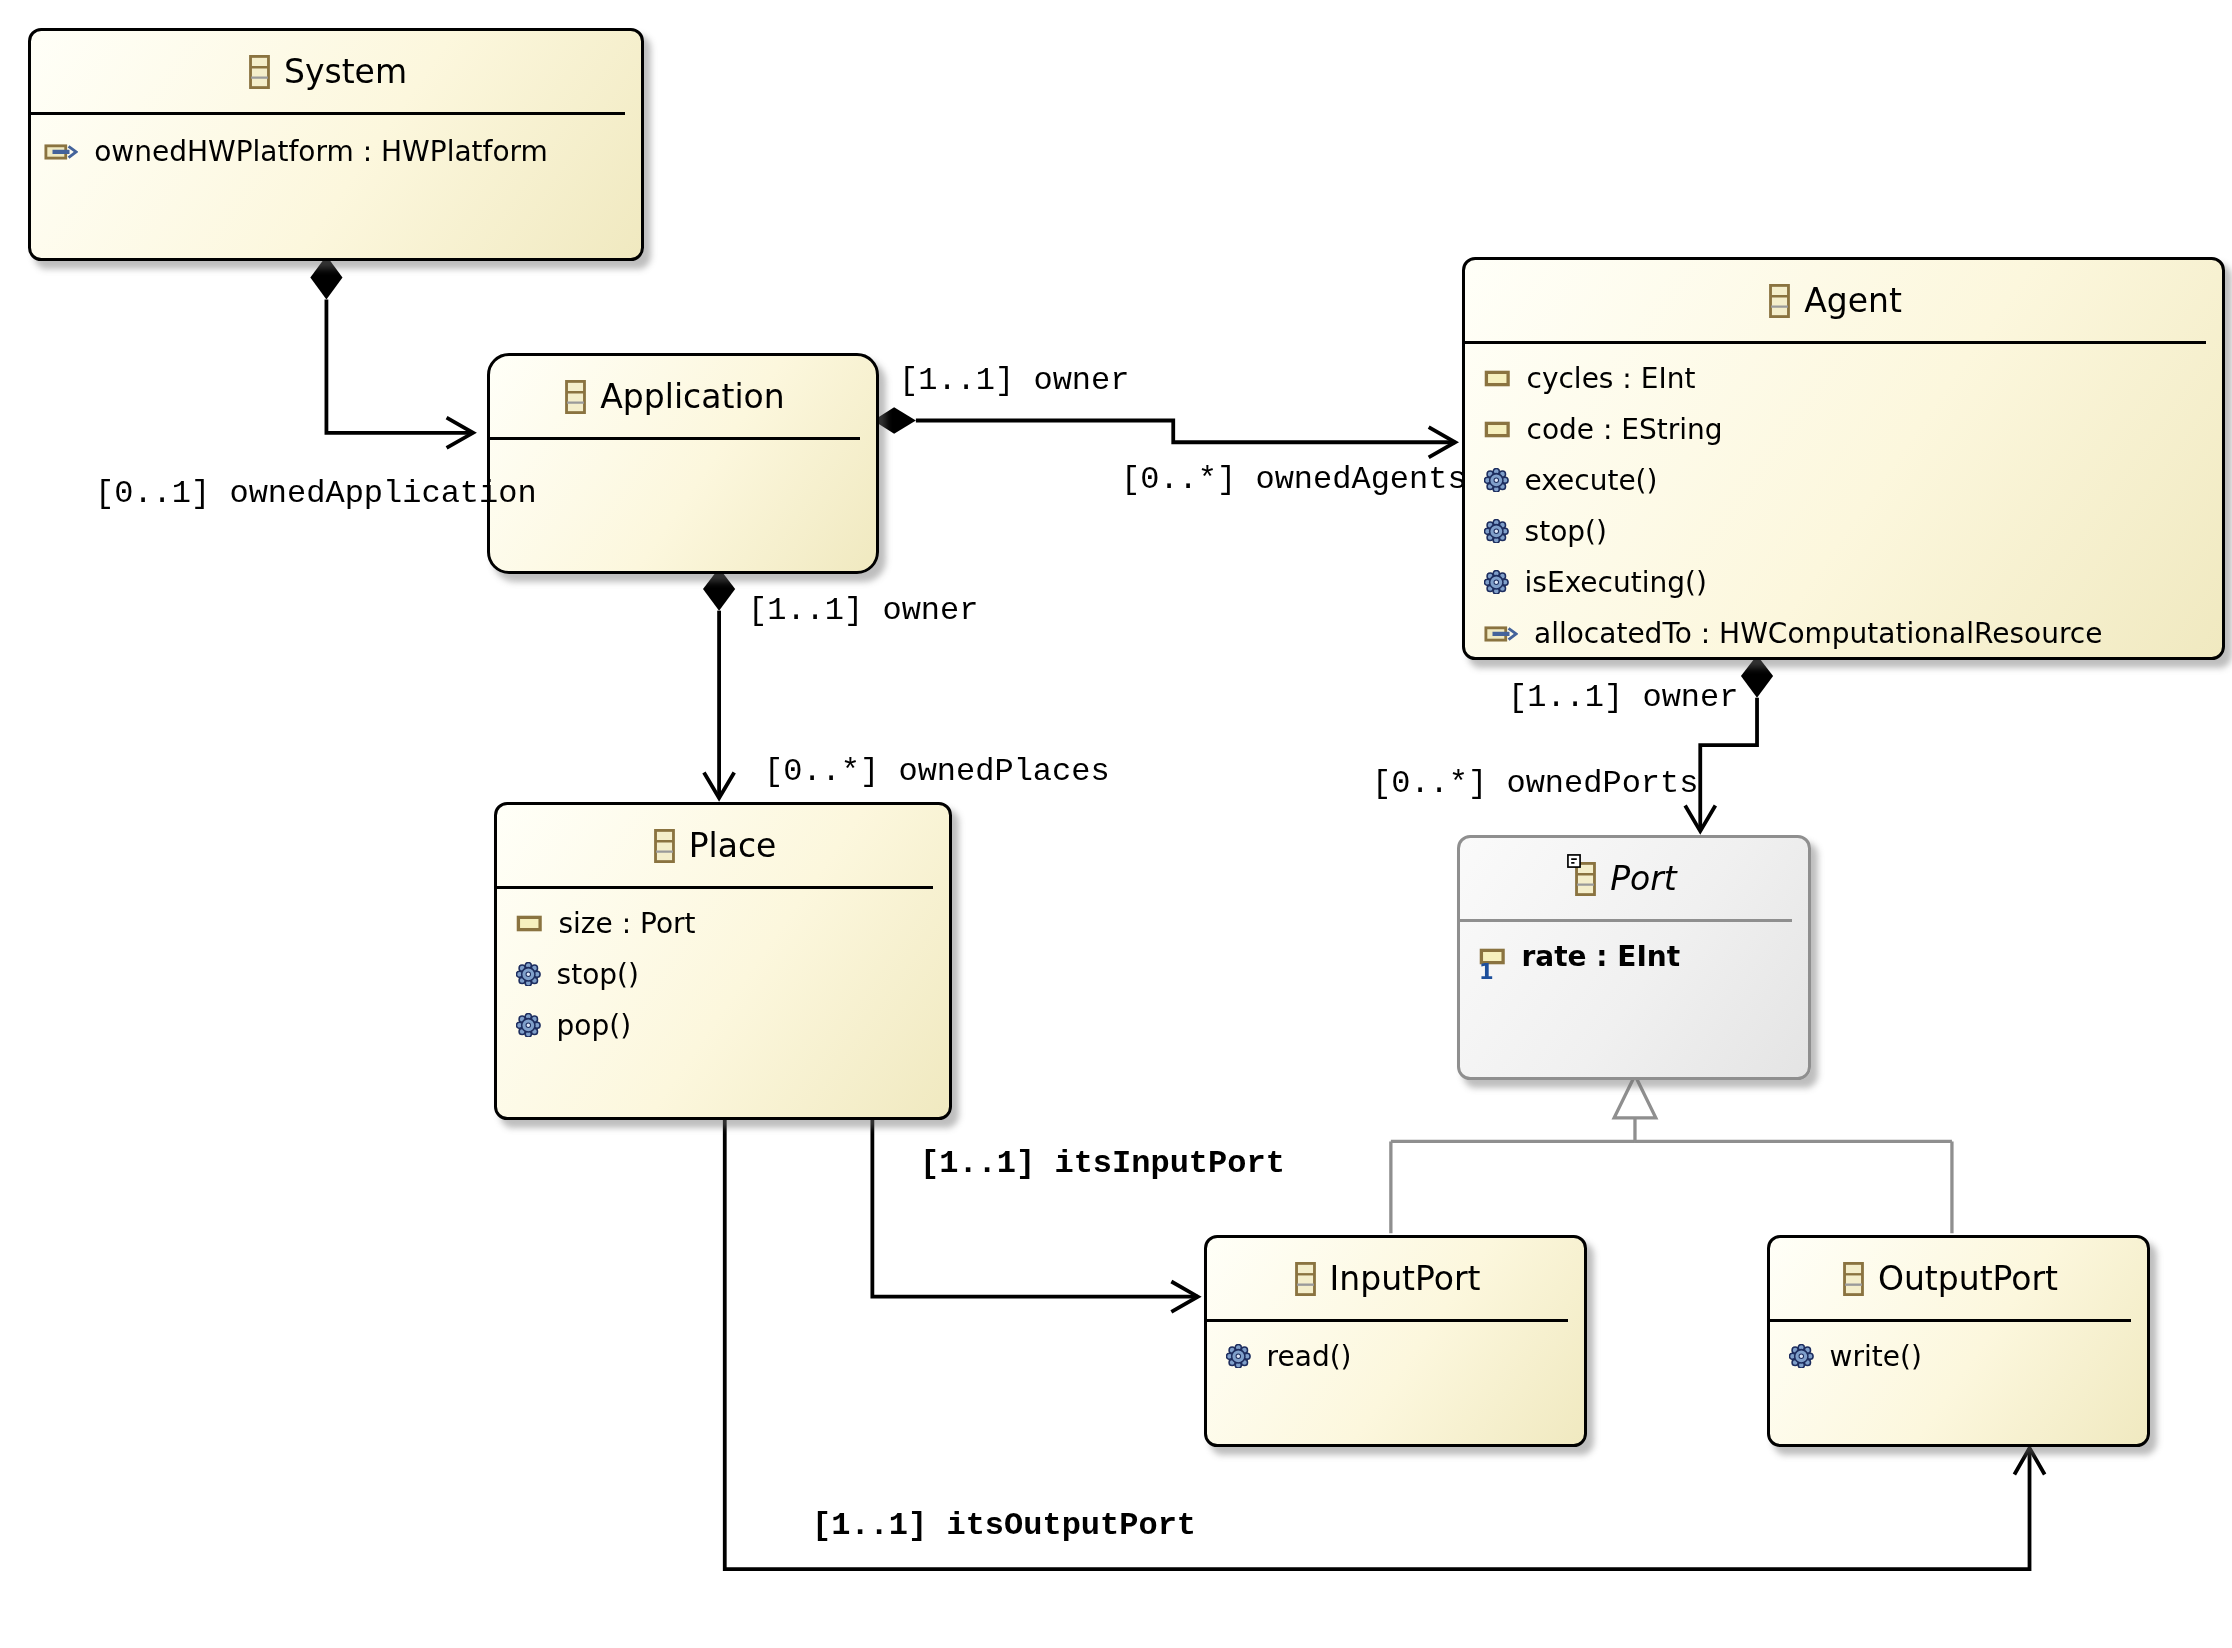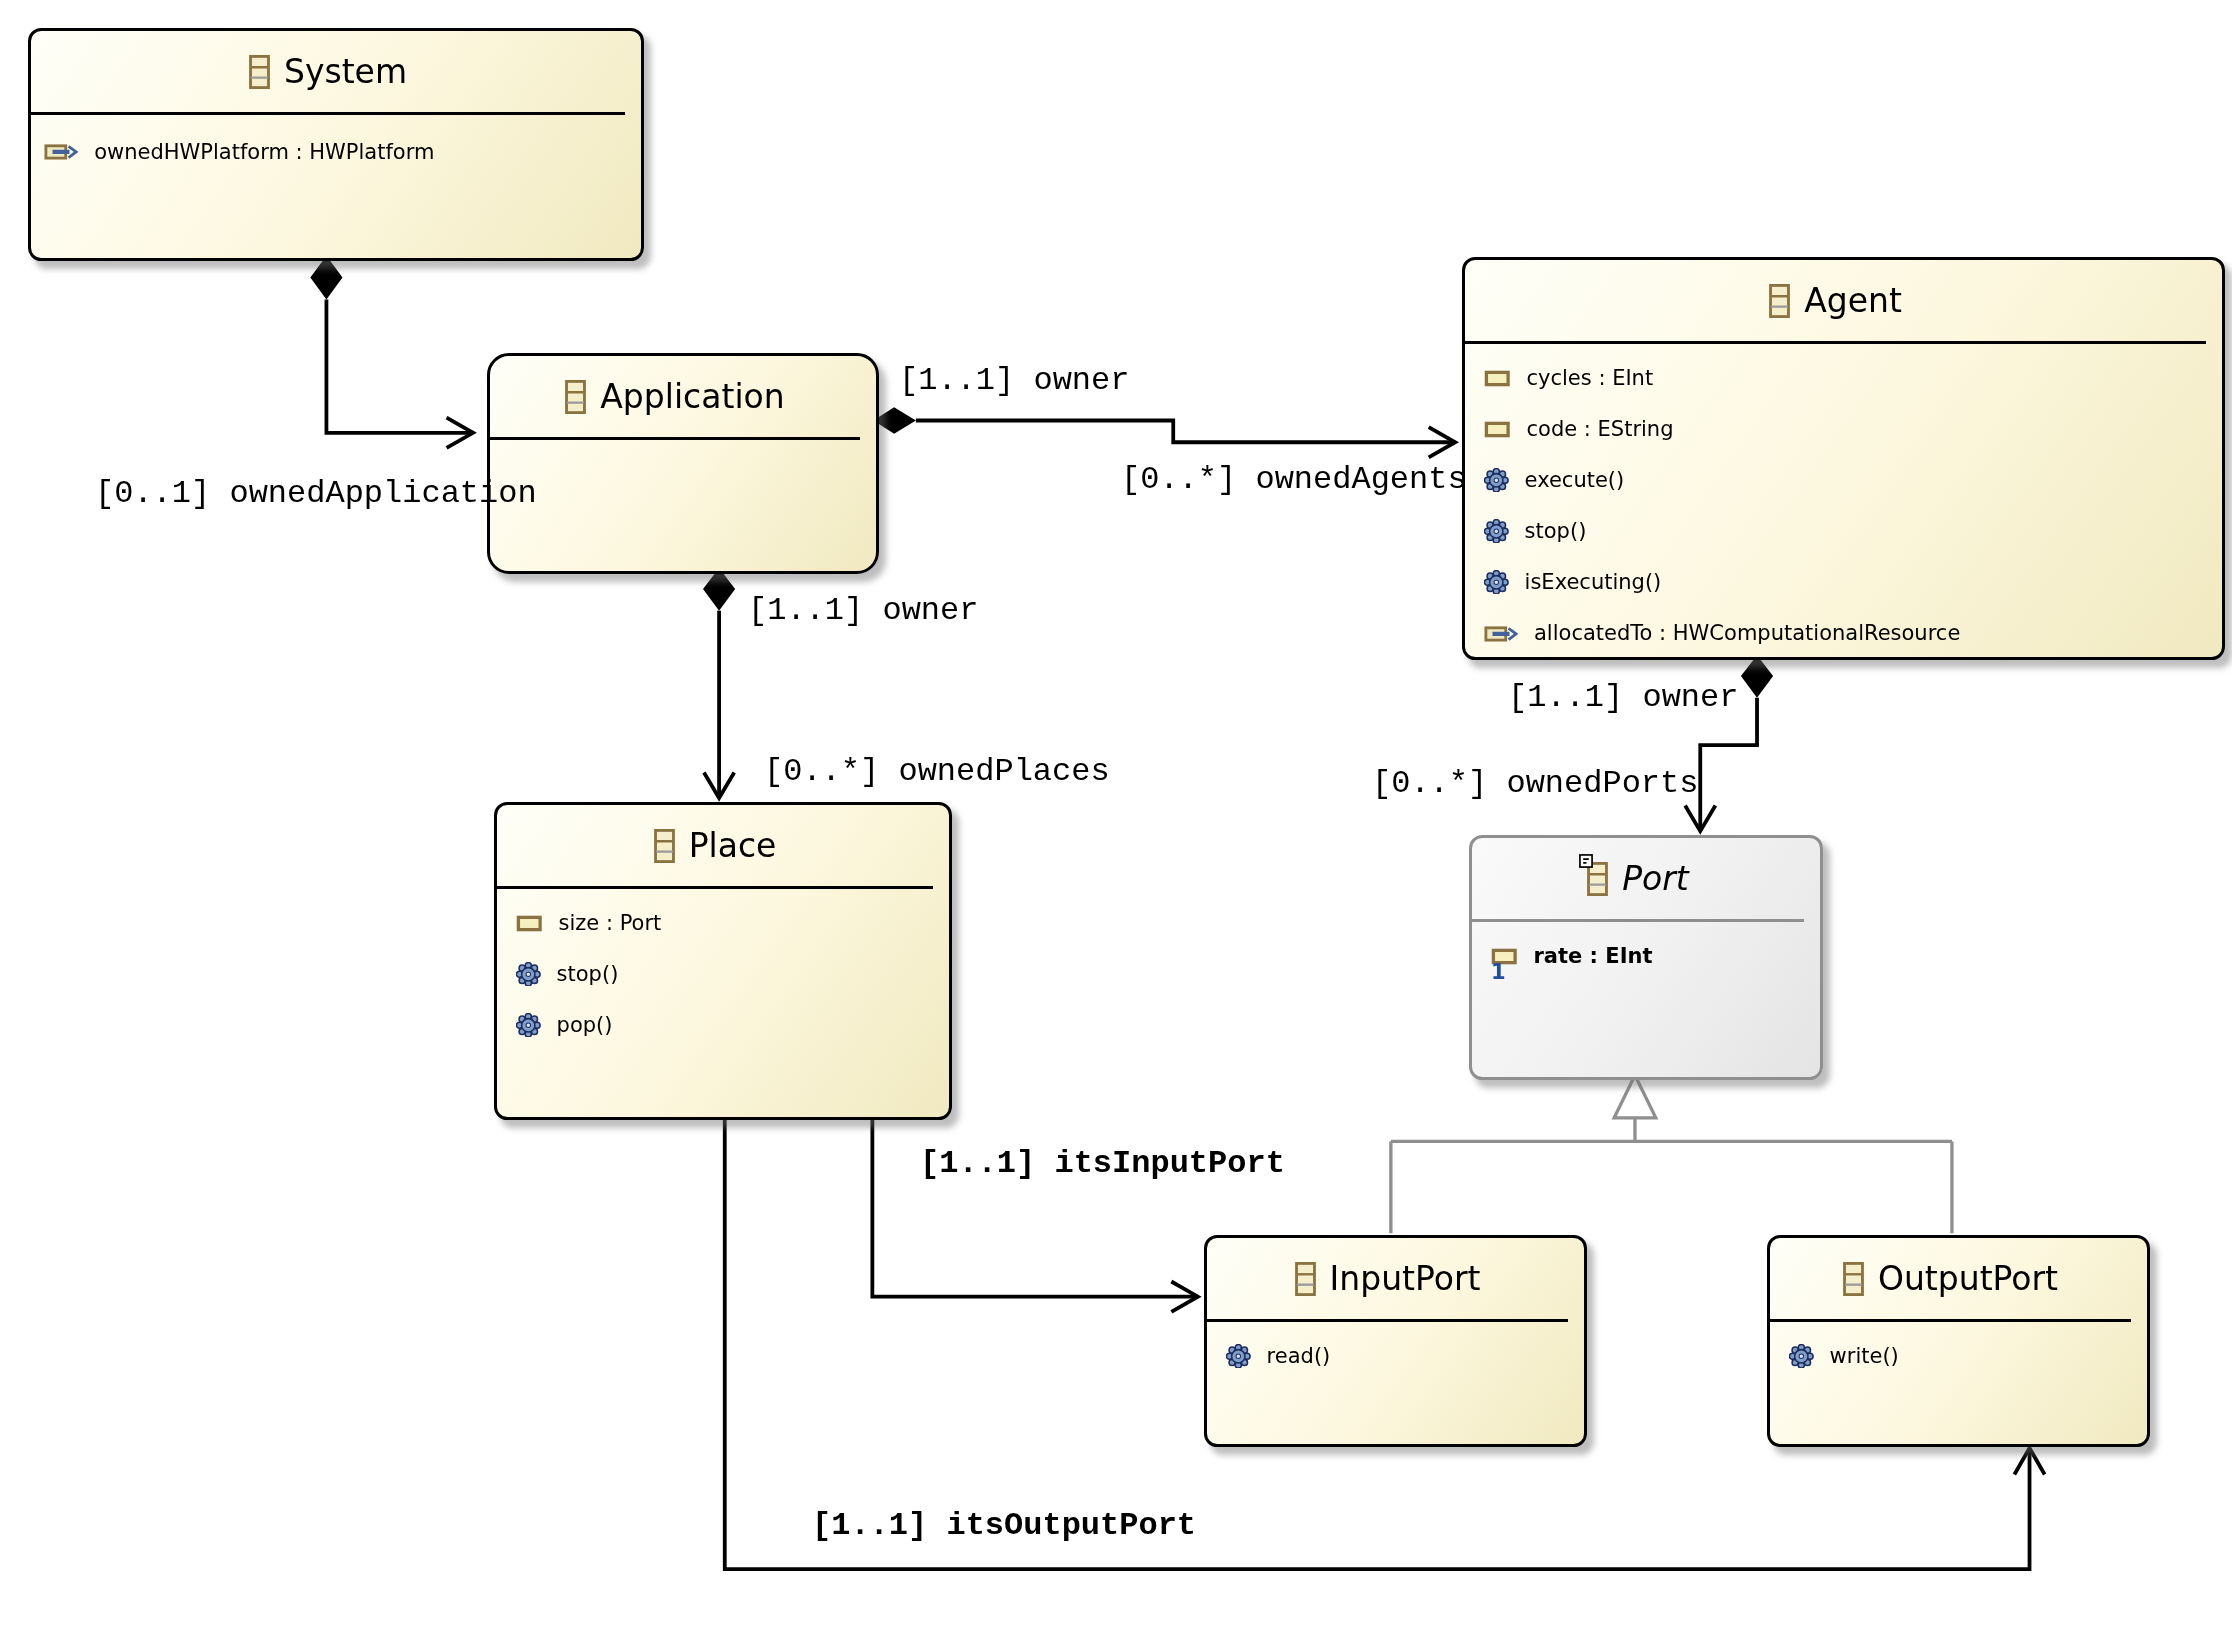--- a/index.html
+++ b/index.html
@@ -3,29 +3,29 @@
 <meta charset="utf-8">
 <style>
   html,body{margin:0;padding:0;background:#ffffff;}
   .canvas{position:relative;width:2232px;height:1649px;background:#ffffff;overflow:hidden;
           font-family:"DejaVu Sans","Liberation Sans",sans-serif;color:#000;}
   svg.wires{position:absolute;left:0;top:0;z-index:1;}
   .uml-class{position:absolute;border:3.3px solid #000;border-radius:13.2px;overflow:hidden;
              background:linear-gradient(125deg,#fffff8 0%,#fcf7dd 55%,#f0e9c0 100%);
              box-shadow:6.6px 7.6px 6.6px rgba(110,110,110,0.45);z-index:2;}
   .uml-class.abstract{border-color:#8f8f8f;
-             background:linear-gradient(125deg,#fafafa 0%,#f0f0f0 55%,#e4e4e4 100%);margin-left:12px;}
+             background:linear-gradient(125deg,#fafafa 0%,#f0f0f0 55%,#e4e4e4 100%);}
   .titlebar{position:absolute;left:0;right:16px;top:0;height:81px;display:flex;align-items:center;
             justify-content:center;gap:14px;border-bottom:3.3px solid #000;}
   .uml-class.abstract .titlebar{border-bottom-color:#8f8f8f;}
   .titletext{font-size:33px;}
   .abstract .titletext{font-style:italic;}
   .body{position:absolute;left:0;right:0;top:85px;bottom:0;padding-top:7.6px;}
   .row{display:flex;align-items:center;gap:16px;height:51px;padding-left:19px;white-space:nowrap;}
-  .row .mlabel{font-size:21px;}
+  .row .mlabel{font-size:28px;}
   .bold .mlabel{font-weight:bold;}
   .icwrap{position:relative;display:inline-flex;align-items:center;justify-content:center;}
   .abadge{position:absolute;left:-8.5px;top:-7.6px;}
   .onebadge{position:absolute;left:0px;bottom:-19px;font-size:21px;font-weight:bold;color:#1d4f9c;}
   .elabel{position:absolute;font-size:32px;white-space:nowrap;z-index:3;font-family:Liberation Mono, monospace;}
   .elabel.bold{font-weight:bold;}
 </style>
 </head>
 <body>
 

